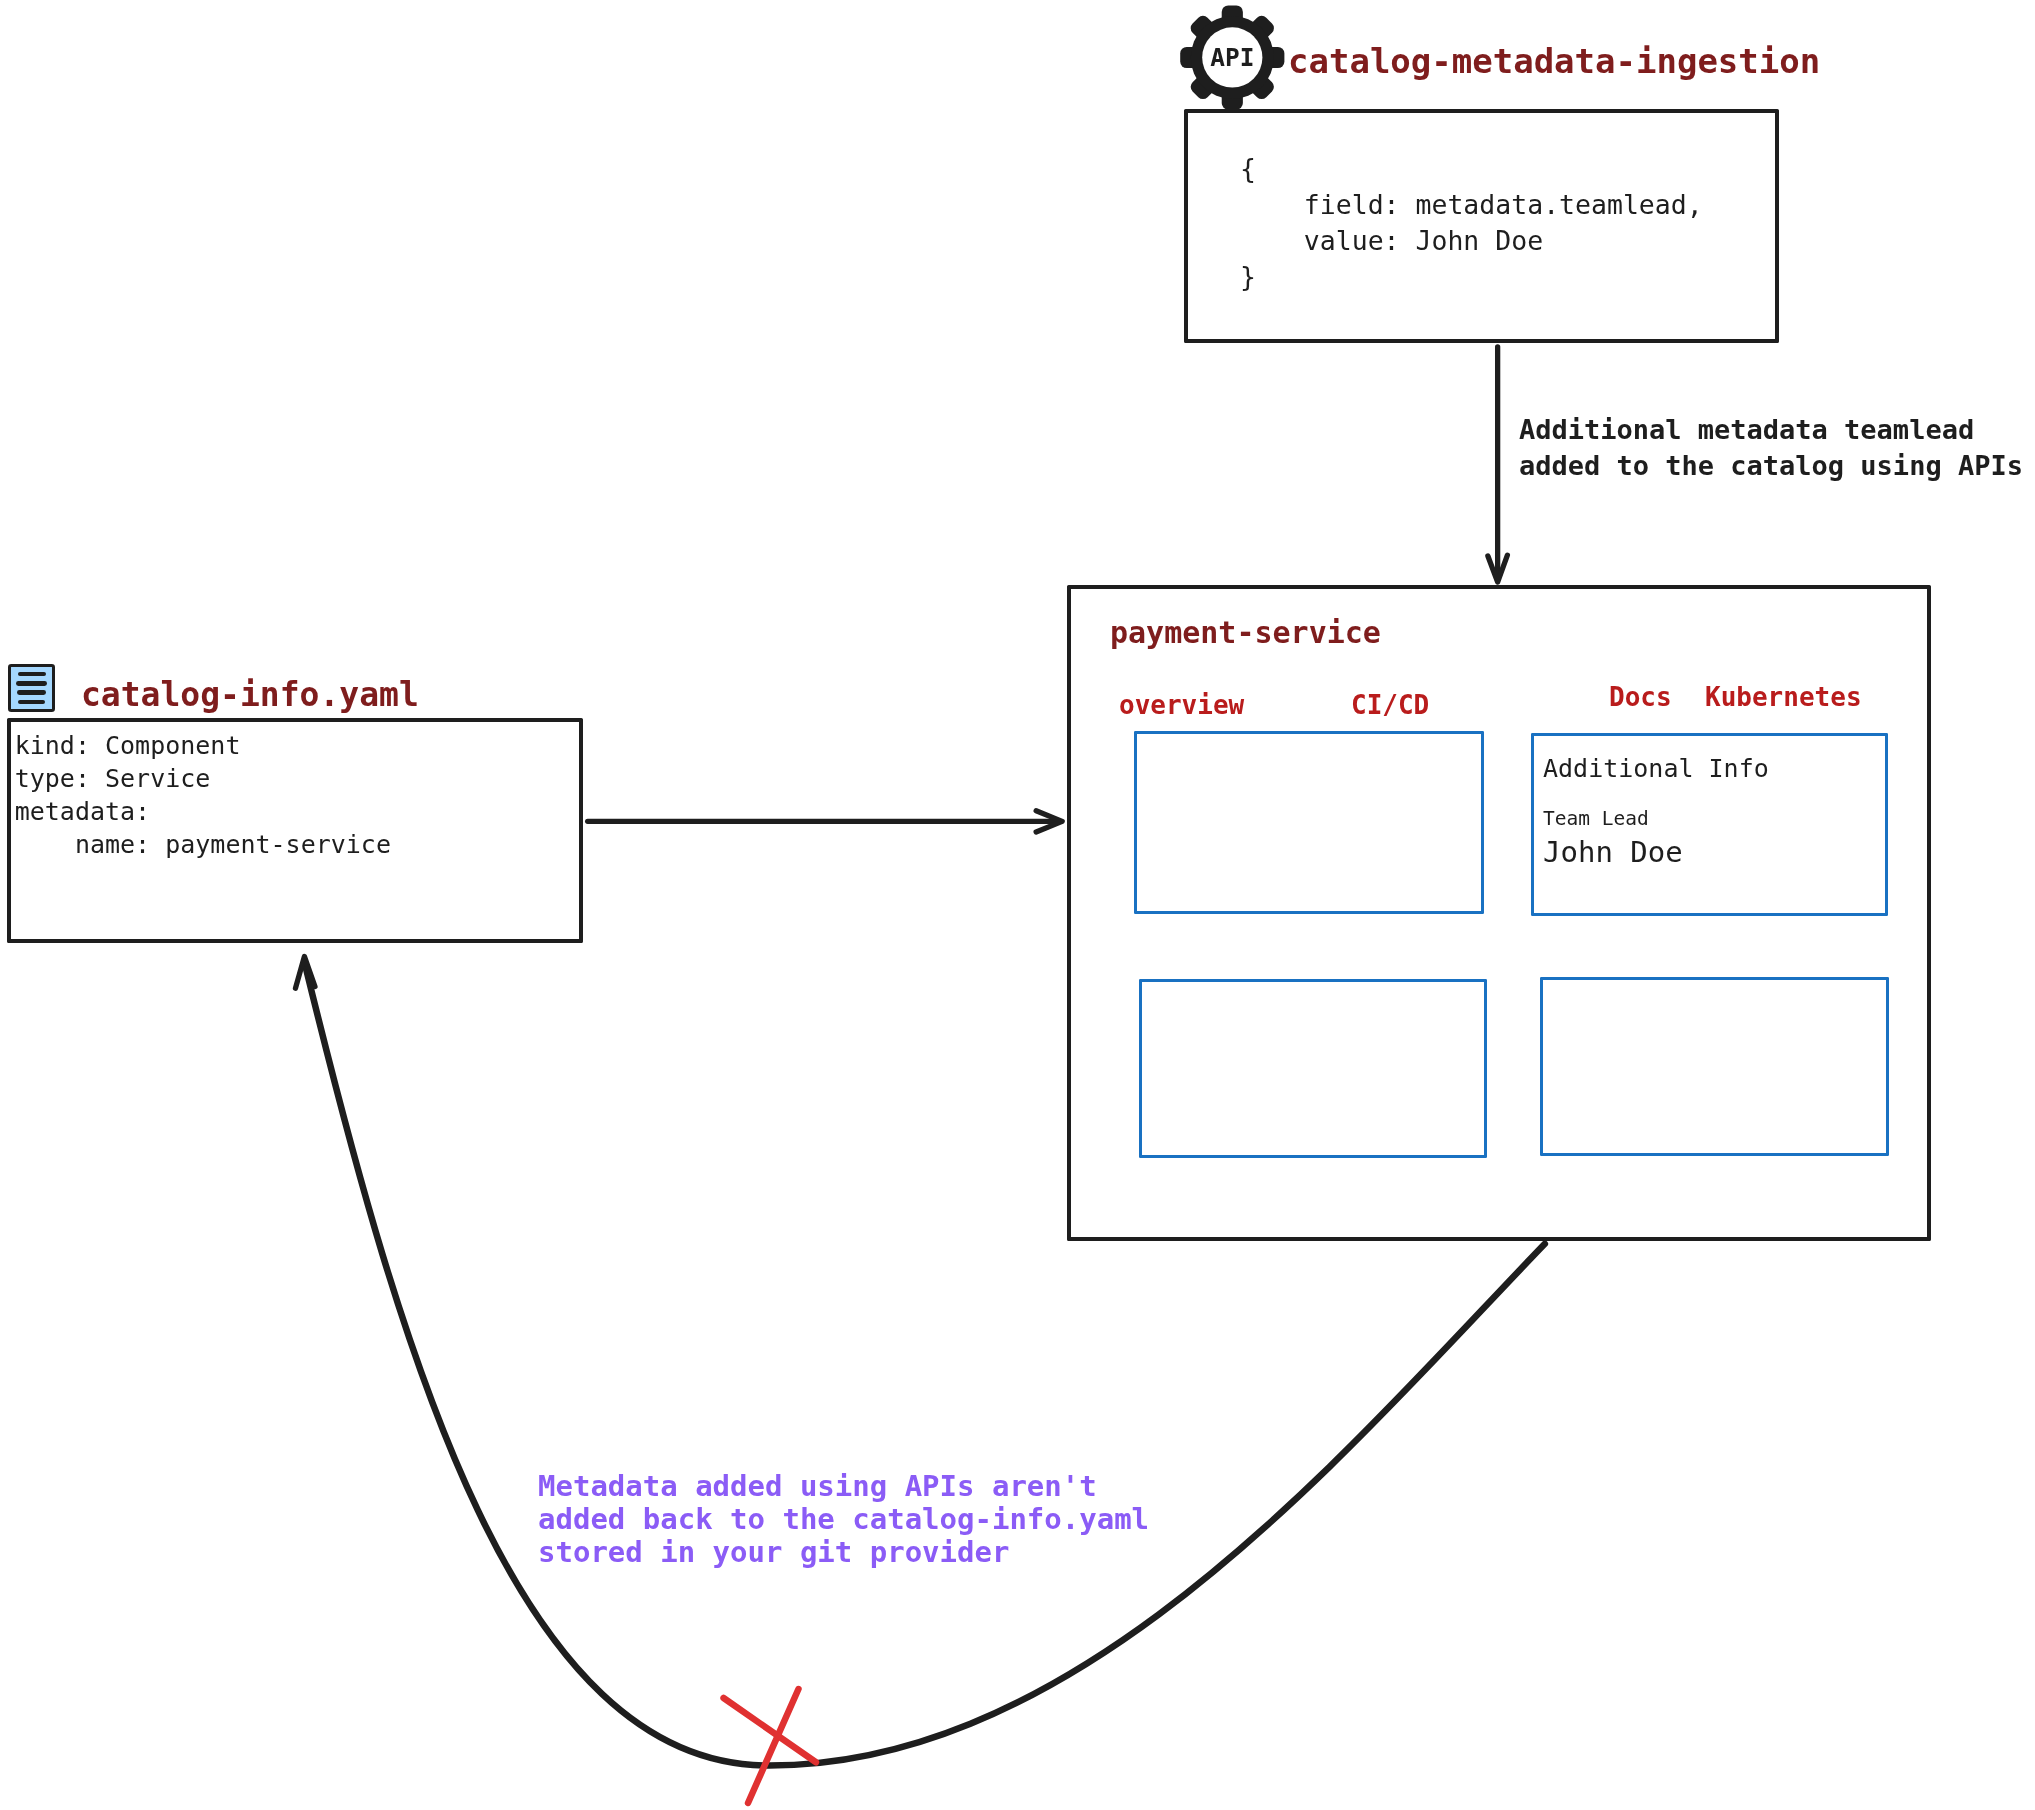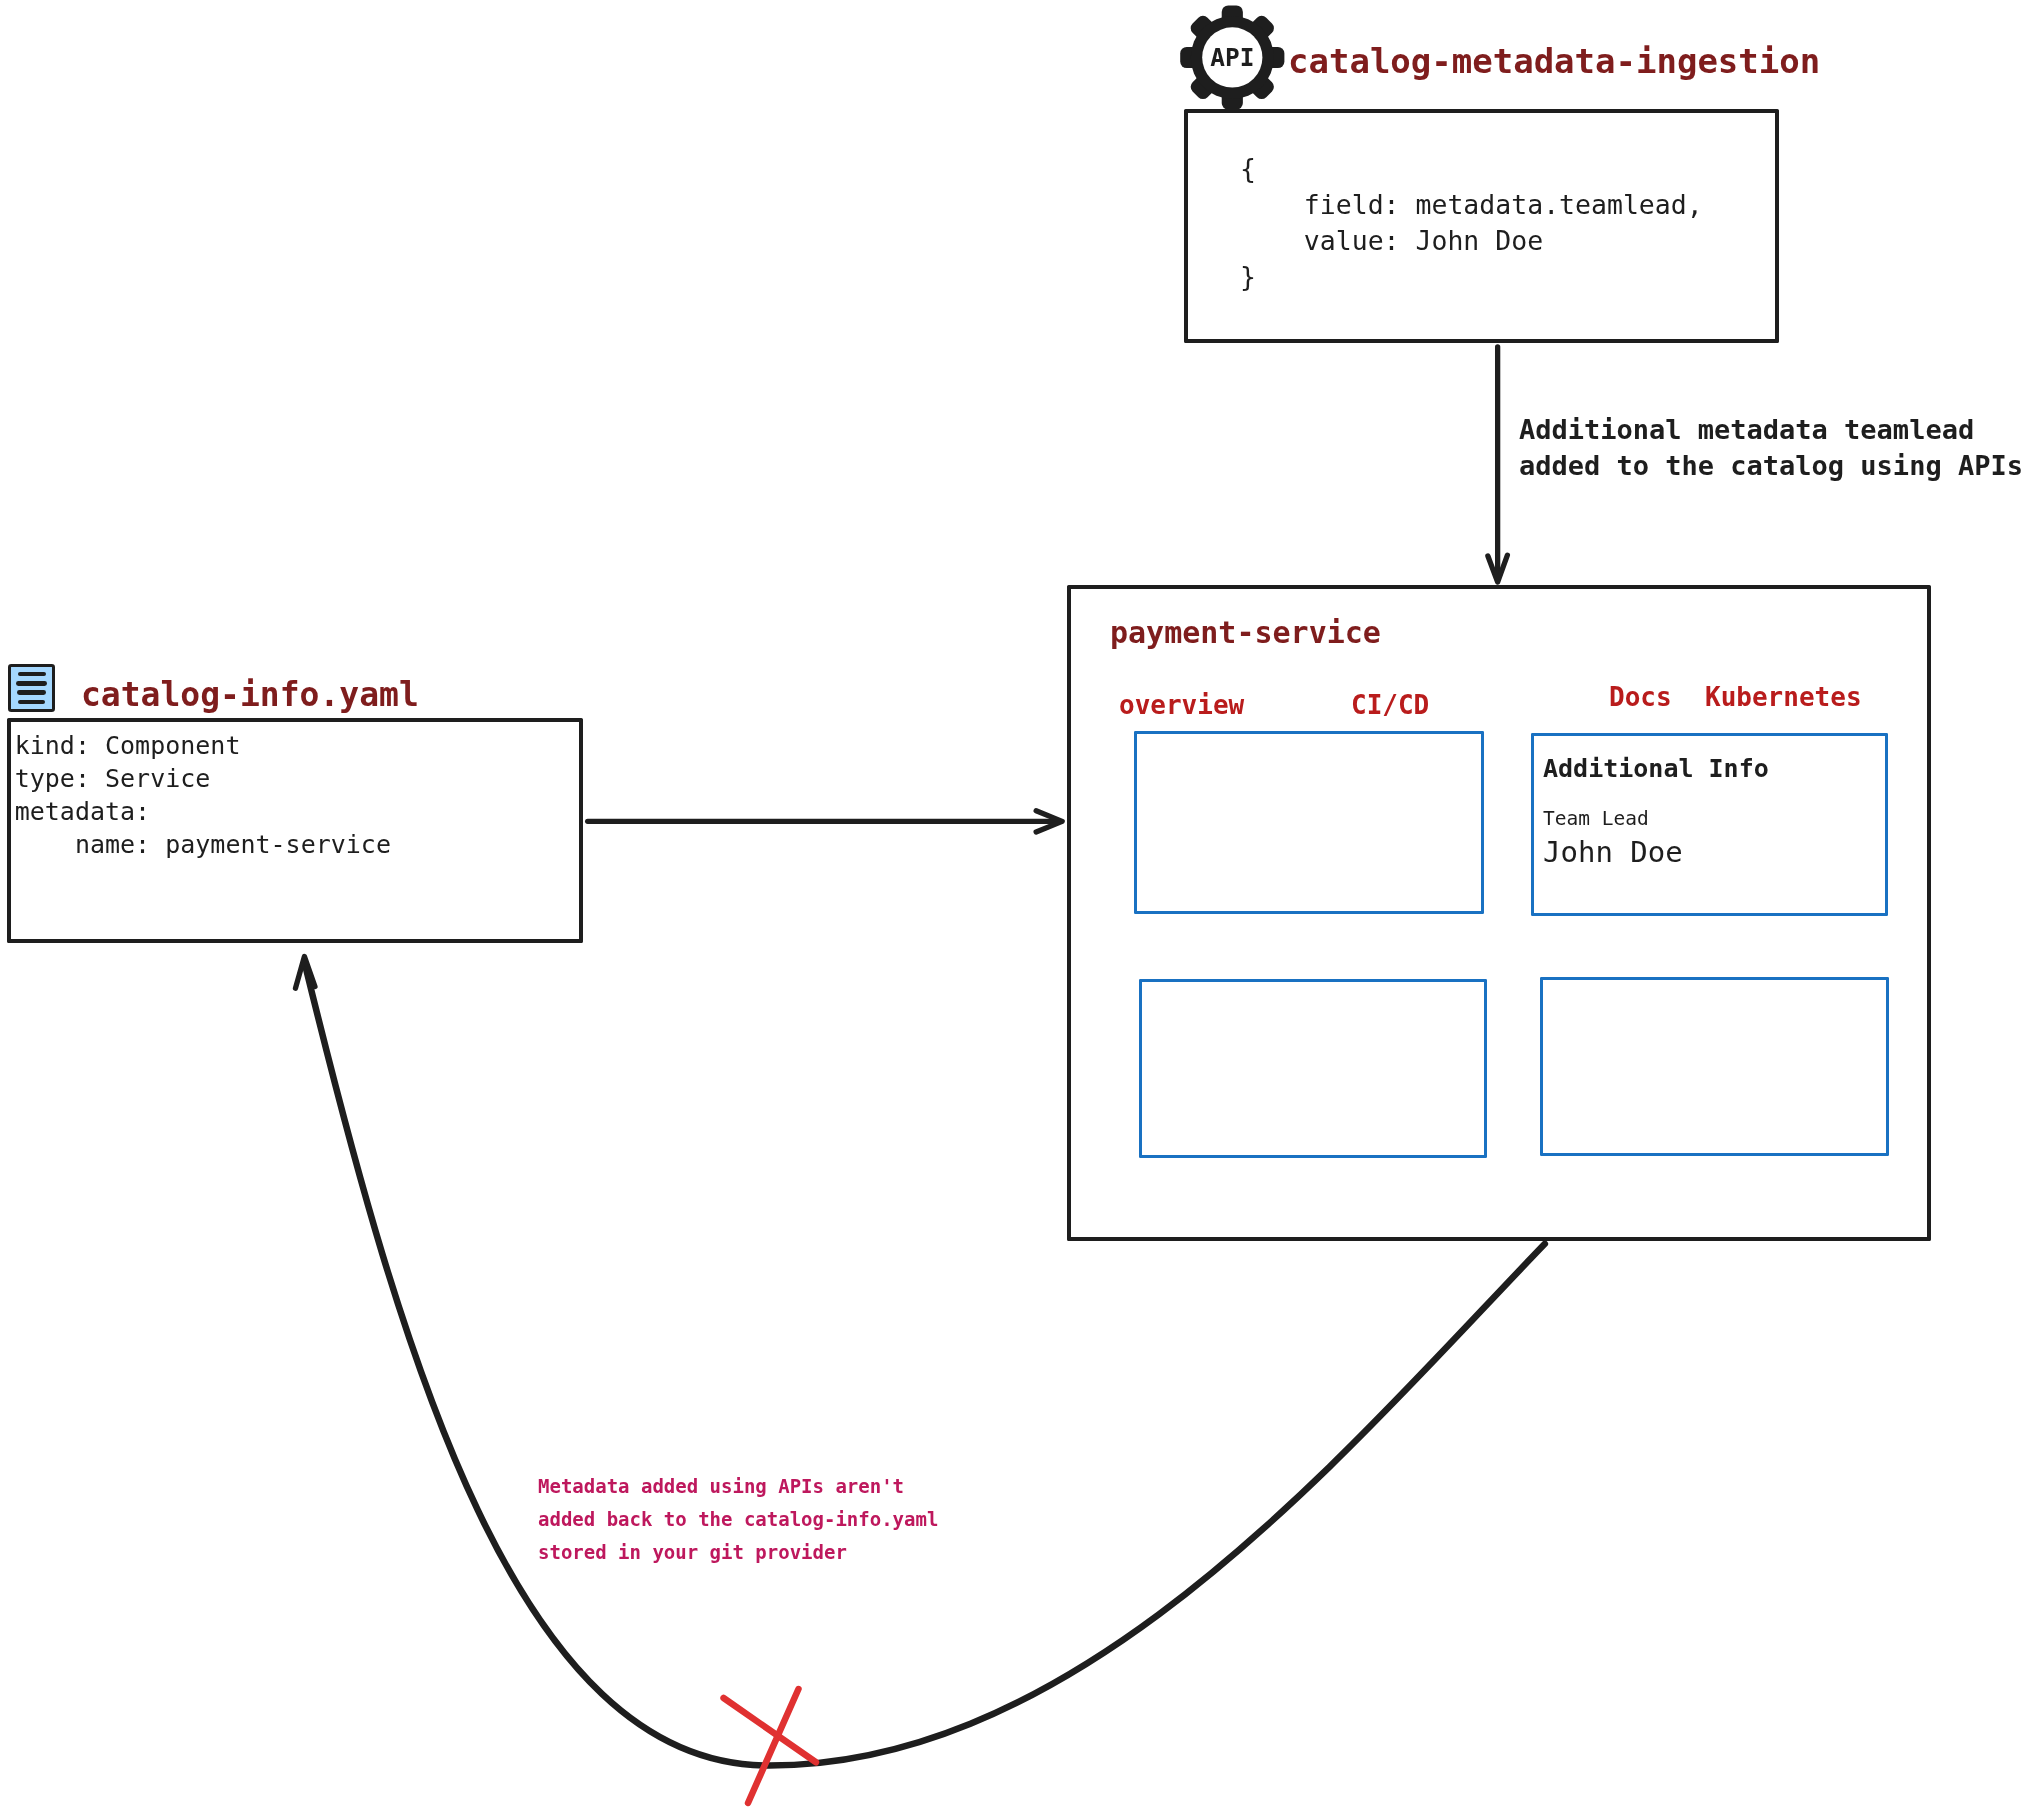--- a/index.html
+++ b/index.html
@@ -9,21 +9,21 @@
   .mono{font-family:"DejaVu Sans Mono","Liberation Mono",monospace;color:#1e1e1e;}
   .blue{color:#7f1d1d;}
   .box-black{border:4.9px solid #1e1e1e;background:#ffffff;border-radius:1.6px;}
   .box-blue{border:3.7px solid #1971c2;background:#ffffff;border-radius:1.2px;}
   .pre{white-space:pre;}
   .big-title{font-size:34px;font-weight:bold;}
   .code-text{font-size:26.5px;line-height:36px;}
   .yaml-text{font-size:25px;line-height:33px;}
   .note-black{font-size:27px;font-weight:bold;line-height:36px;}
   .note-soft{font-size:30px;font-weight:bold;line-height:43px;}
-  .note-red{font-size:19px;font-weight:bold;line-height:33px;color:#be185d;}
+  .note-red{font-size:29px;font-weight:bold;line-height:33px;color:#8b5cf6;}
   .ps-title{font-size:30px;font-weight:bold;}
   .tab{font-size:26px;font-weight:bold;color:#b91c1c;}
   .doc-icon{background:#a5d8ff;border:3.7px solid #1e1e1e;border-radius:3.3px;
             display:flex;flex-direction:column;justify-content:space-evenly;align-items:center;}
   .doc-line{height:4.5px;background:#1e1e1e;border-radius:2.4px;}
   svg{position:absolute;left:0;top:0;}
 </style>
 </head>
 <body>
 
@@ -90,21 +90,21 @@
   <div class="abs blue ps-title" style="left:1110px;top:615px;">payment-service</div>
 
   <div class="abs tab" style="left:1119px;top:690px;">overview</div>
   <div class="abs tab" style="left:1351px;top:690px;">CI/CD</div>
   <div class="abs tab" style="left:1609px;top:682px;">Docs</div>
   <div class="abs tab" style="left:1705px;top:682px;">Kubernetes</div>
 
   <div class="abs box-blue" style="left:1134px;top:731px;width:344px;height:177px;"></div>
 
   <div class="abs box-blue" style="left:1531px;top:733px;width:351px;height:177px;"></div>
-  <div class="abs mono" style="left:1543px;top:754px;font-size:25px;font-weight:bold;">Additional Info</div>
+  <div class="abs mono" style="left:1543px;top:754px;font-size:25px;font-weight:normal;">Additional Info</div>
   <div class="abs mono" style="left:1543px;top:807px;font-size:19.5px;">Team Lead</div>
   <div class="abs mono" style="left:1543px;top:835px;font-size:29px;">John Doe</div>
 
   <div class="abs box-blue" style="left:1139px;top:979px;width:342px;height:173px;"></div>
   <div class="abs box-blue" style="left:1540px;top:977px;width:343px;height:173px;"></div>
 
   <div class="abs doc-icon" style="left:8.1px;top:664px;width:41px;height:42px;">
     <div class="doc-line" style="width:68%;"></div>
     <div class="doc-line" style="width:74%;"></div>
     <div class="doc-line" style="width:70%;"></div>

